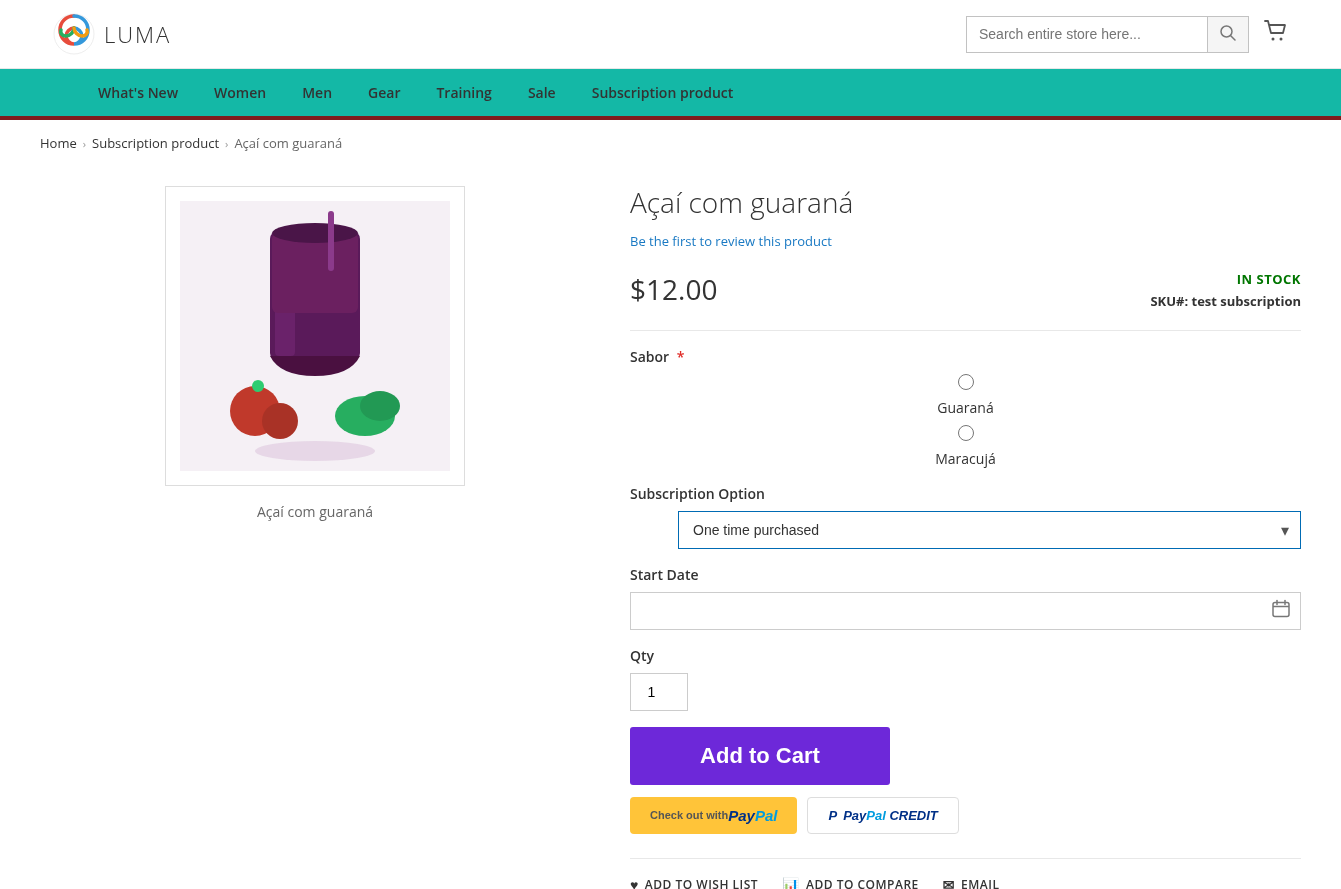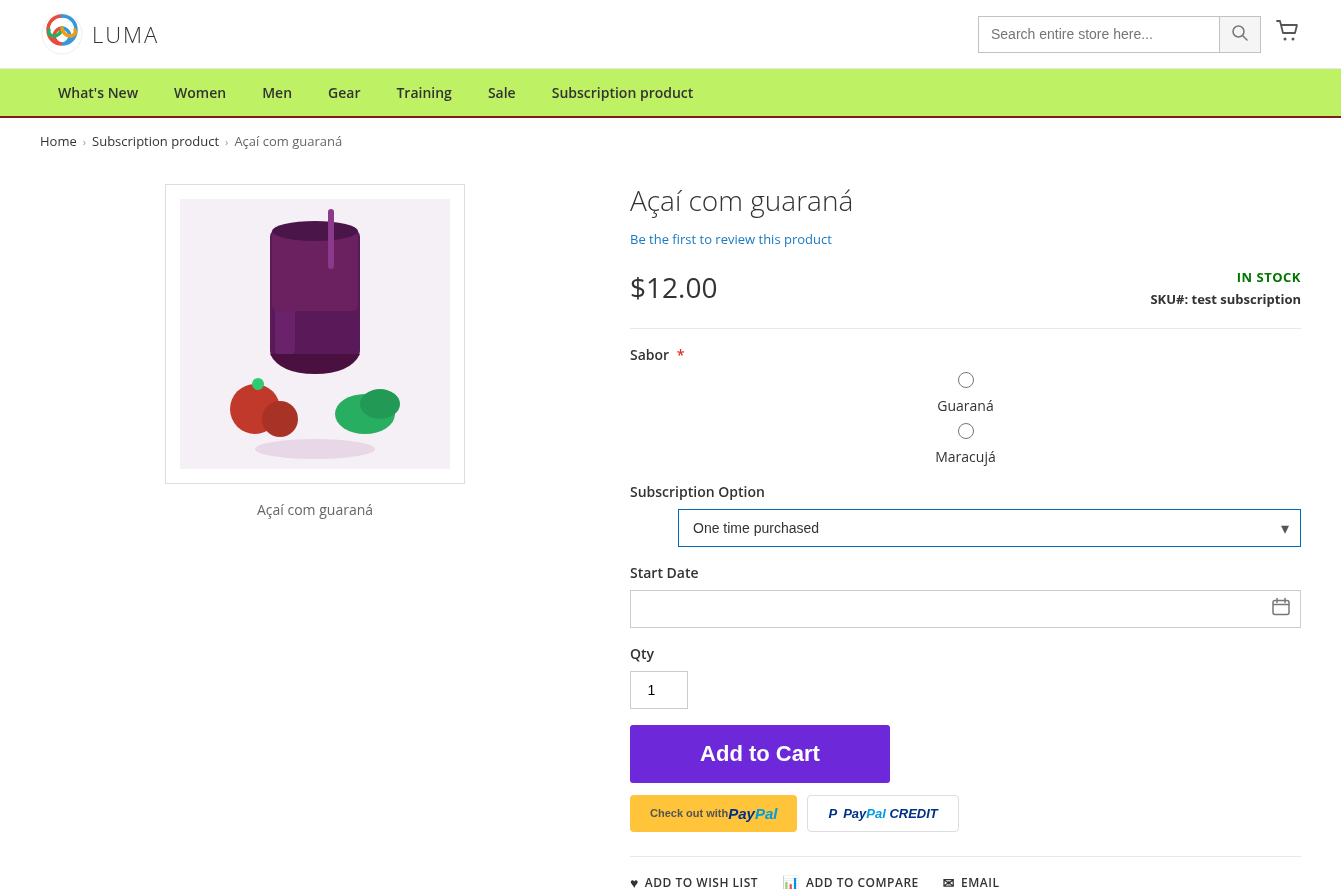--- a/index.html
+++ b/index.html
@@ -1,30 +1,30 @@
 <!DOCTYPE html>
 <html><head>
   <meta charset="utf-8">
   <style>
     * { box-sizing: border-box; margin: 0; padding: 0; }
     body { font-family: 'Open Sans', Arial, sans-serif; font-size: 14px; color: #333; background: #fff; }
 
     
-    .header { display: flex; align-items: center; justify-content: space-between; padding: 12px 40px; border-bottom: 1px solid #e8e8e8; }
+    .header { display: flex; align-items: center; justify-content: space-between; padding: 12px 52px; border-bottom: 1px solid #e8e8e8; }
     .logo { display: flex; align-items: center; gap: 8px; }
     .logo-icon { width: 44px; height: 44px; }
     .logo-text { font-size: 22px; font-weight: 300; color: #333; letter-spacing: 2px; text-transform: uppercase; }
     .header-right { display: flex; align-items: center; gap: 12px; }
     .search-bar { display: flex; align-items: center; border: 1px solid #c2c2c2; background: #fff; }
     .search-bar input { border: none; outline: none; padding: 8px 12px; width: 240px; font-size: 14px; color: #4d7c0f; }
     .search-bar button { background: #f5f5f5; border: none; border-left: 1px solid #c2c2c2; padding: 8px 12px; cursor: pointer; }
     .cart-icon { font-size: 22px; color: #555; cursor: pointer; position: relative; }
 
     
-    .nav { background: #bef264; border-bottom: 2px solid #7f1d1d; }
+    .nav { background: #14b8a6; border-bottom: 4px solid #7f1d1d; padding-left: 40px; }
     .nav ul { display: flex; list-style: none; padding: 0 40px; }
     .nav ul li a { display: block; padding: 14px 18px; font-size: 14px; color: #333; text-decoration: none; font-weight: 600; }
 
     
     .breadcrumb { padding: 14px 40px; display: flex; align-items: center; gap: 6px; font-size: 13px; color: #666; }
     .breadcrumb a { color: #333; text-decoration: none; }
     .breadcrumb .sep { color: #999; font-size: 11px; }
 
     
     .product-page { display: flex; padding: 20px 40px 40px; gap: 40px; }

